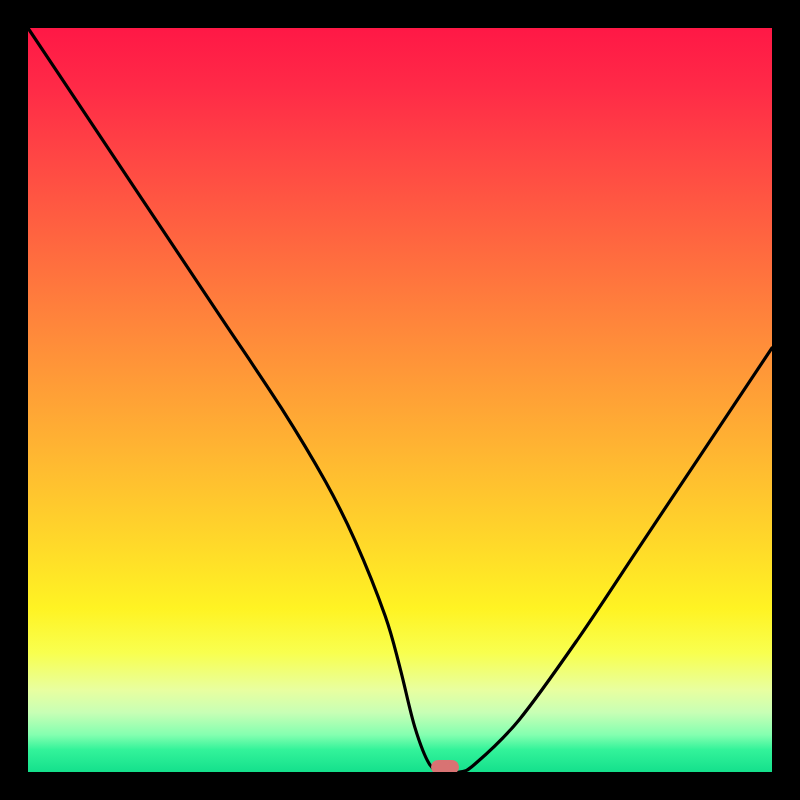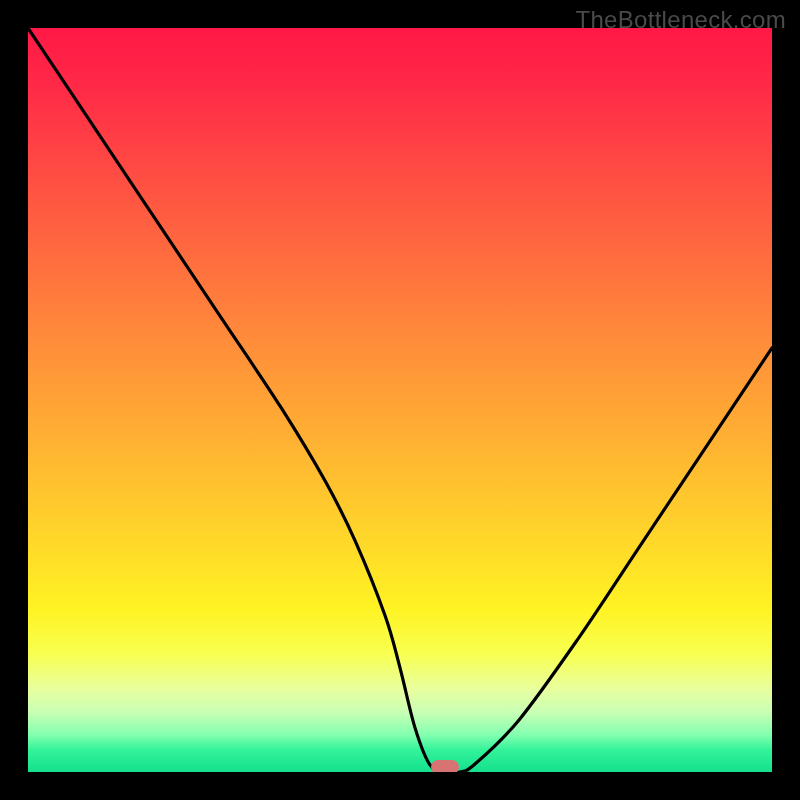--- a/index.html
+++ b/index.html
@@ -68,21 +68,20 @@
     height: 14px;
     border-radius: 8px;
     background: #d87373;
     transform: translate(-50%, -50%);
   }
 </style>
 </head>
 <body>
 
 <div class="frame">
-  <div class="watermark">TheBottleneck.com</div>
 
   <div class="plot">
     <div class="gradient"></div>
     <svg class="curve" viewBox="0 0 744 744" preserveAspectRatio="none">
       <path fill="none" stroke="#000" stroke-width="3.2" stroke-linecap="round" d="M 0.00 0.00 C 4.96 7.44, 17.36 26.04, 29.76 44.64 C 42.16 63.24, 57.04 85.56, 74.40 111.60 C 91.76 137.64, 114.08 171.12, 133.92 200.88 C 153.76 230.64, 173.60 260.40, 193.44 290.16 C 213.28 319.92, 235.60 352.16, 252.96 379.44 C 270.32 406.72, 285.20 431.52, 297.60 453.84 C 310.00 476.16, 317.44 491.04, 327.36 513.36 C 337.28 535.68, 349.68 566.68, 357.12 587.76 C 364.56 608.84, 367.04 621.24, 372.00 639.84 C 376.96 658.44, 381.92 683.24, 386.88 699.36 C 391.84 715.48, 396.80 729.12, 401.76 736.56 C 406.72 744.00, 411.68 742.76, 416.64 744.00 C 421.60 745.24, 426.56 745.24, 431.52 744.00 C 436.48 742.76, 436.48 745.24, 446.40 736.56 C 456.32 727.88, 473.68 713.00, 491.04 691.92 C 508.40 670.84, 530.72 638.60, 550.56 610.08 C 570.40 581.56, 590.24 550.56, 610.08 520.80 C 629.92 491.04, 647.28 465.00, 669.60 431.52 C 691.92 398.04, 731.60 338.52, 744.00 319.92"></path>
     </svg>
     <div class="marker" style="left: 416.64px; top: 739px; background: rgb(216, 115, 115);"></div>
   </div>
 </div>
 

